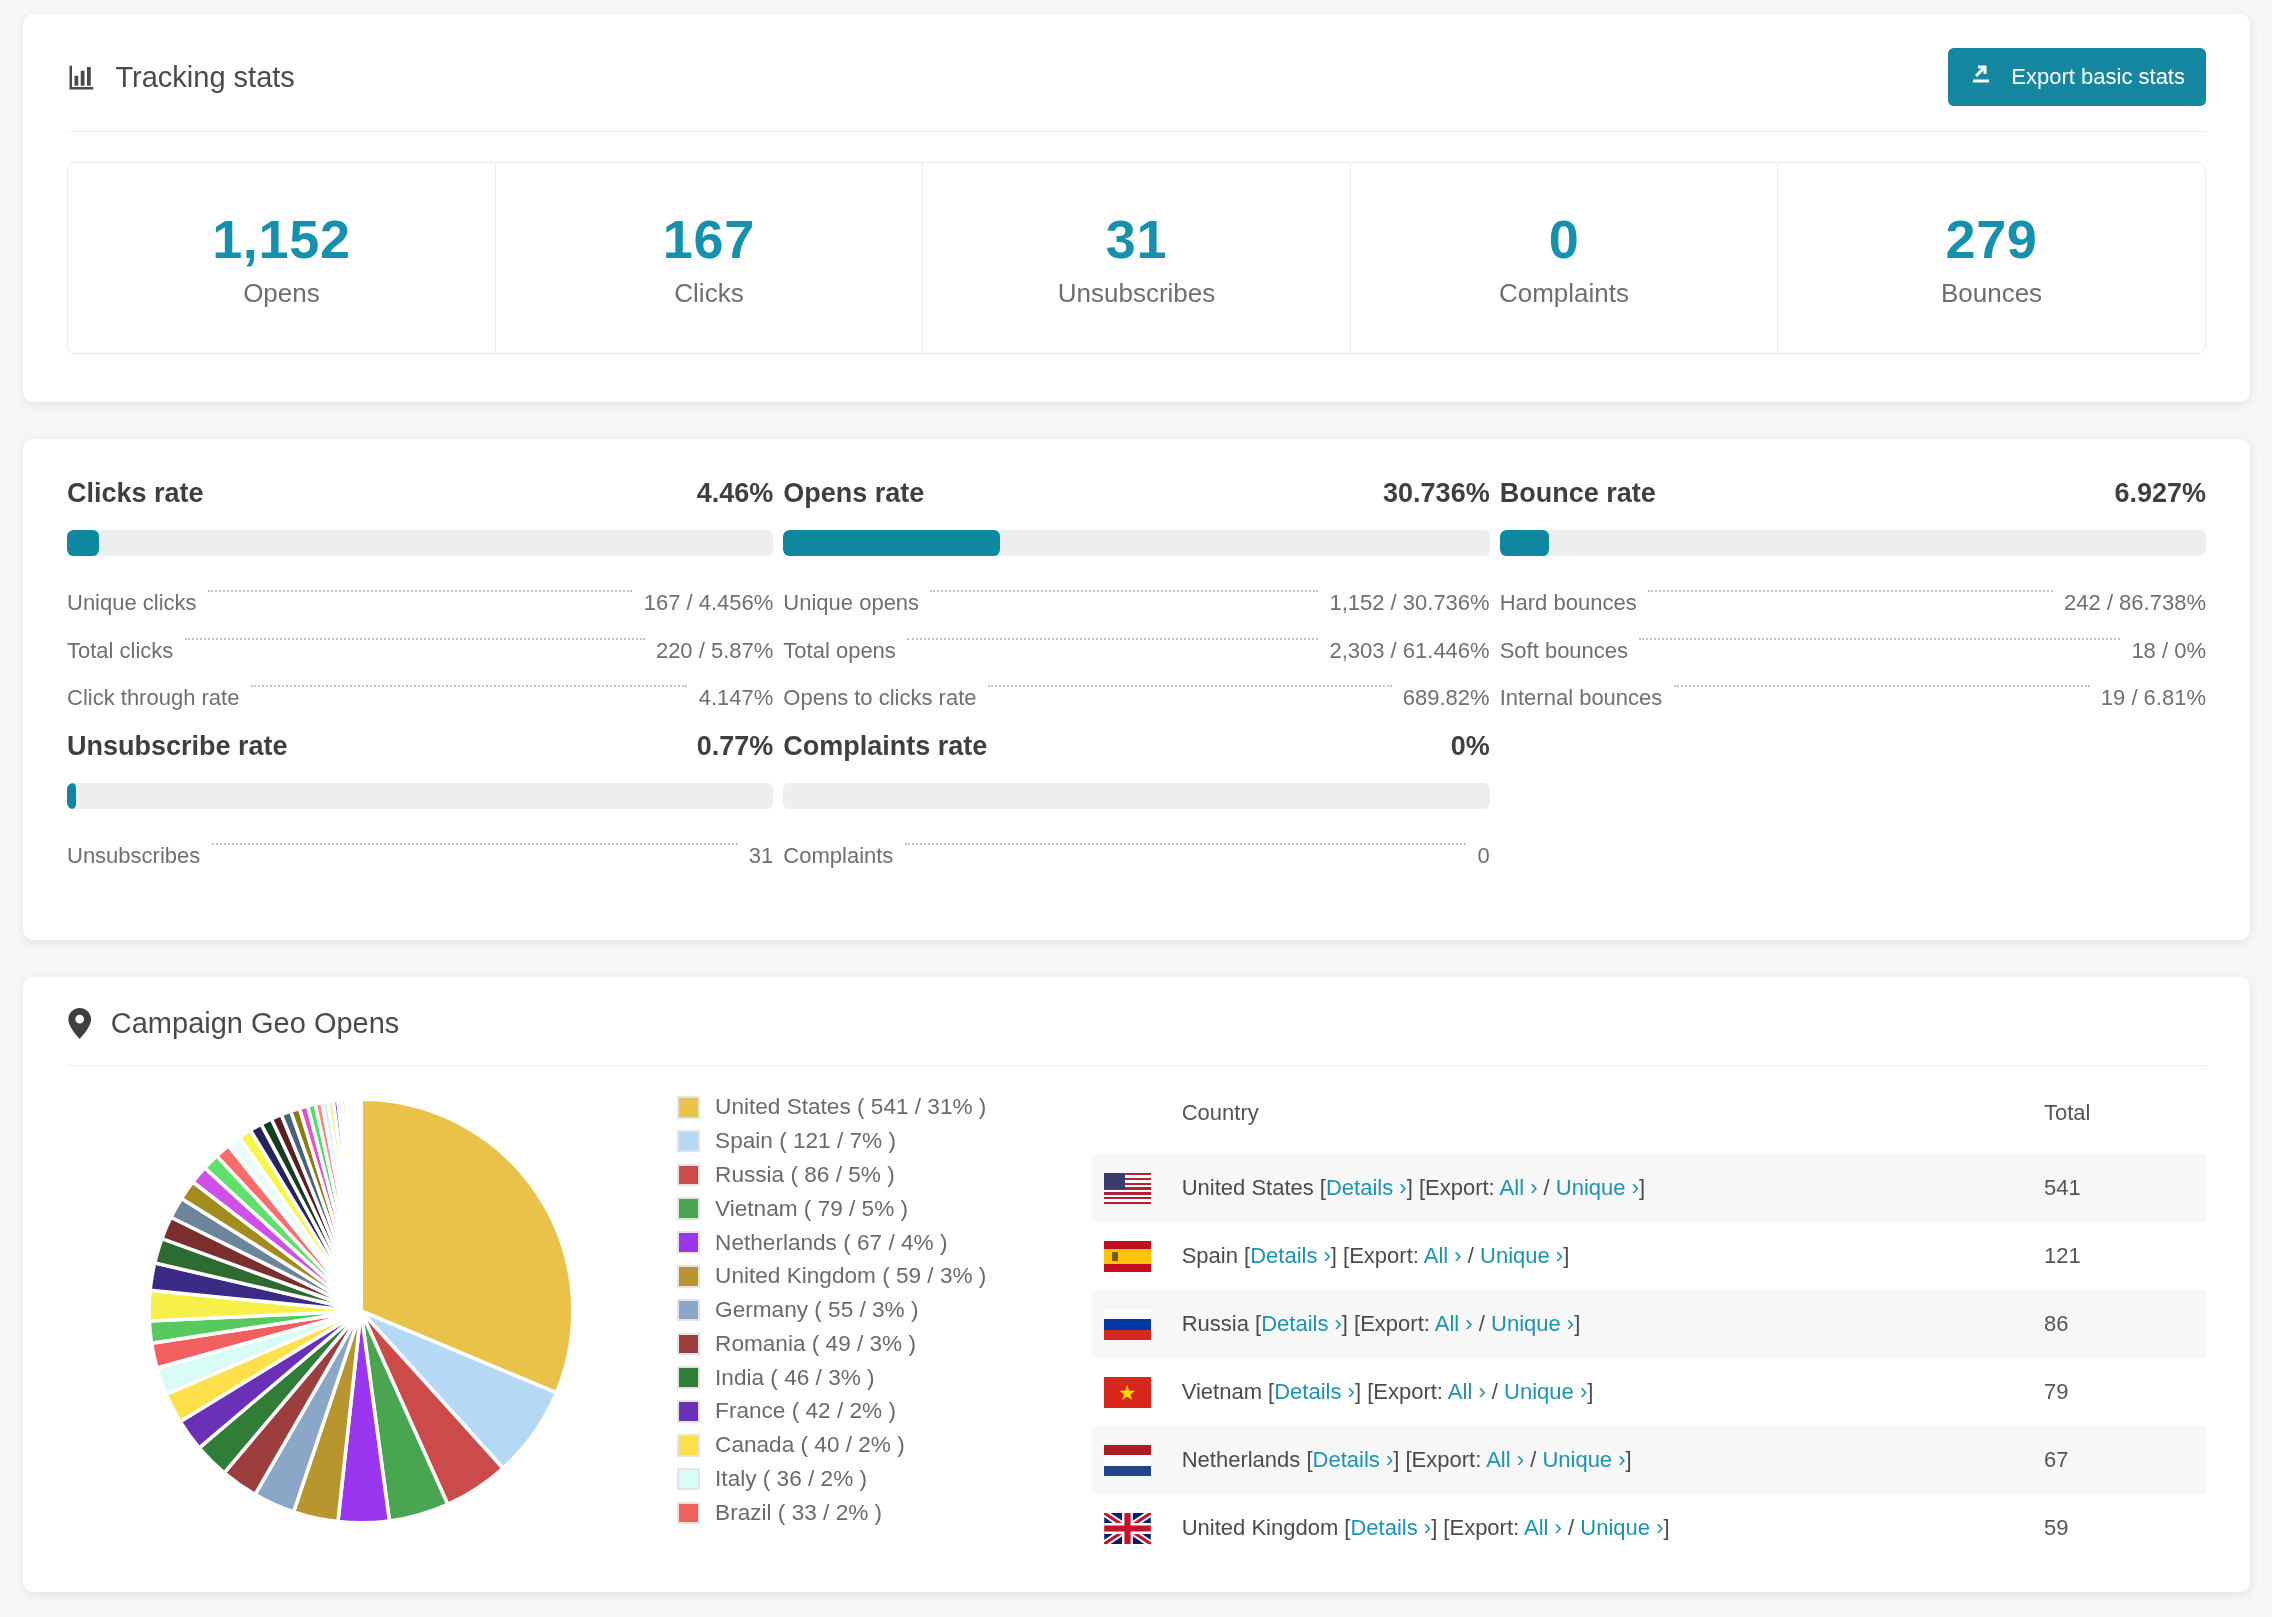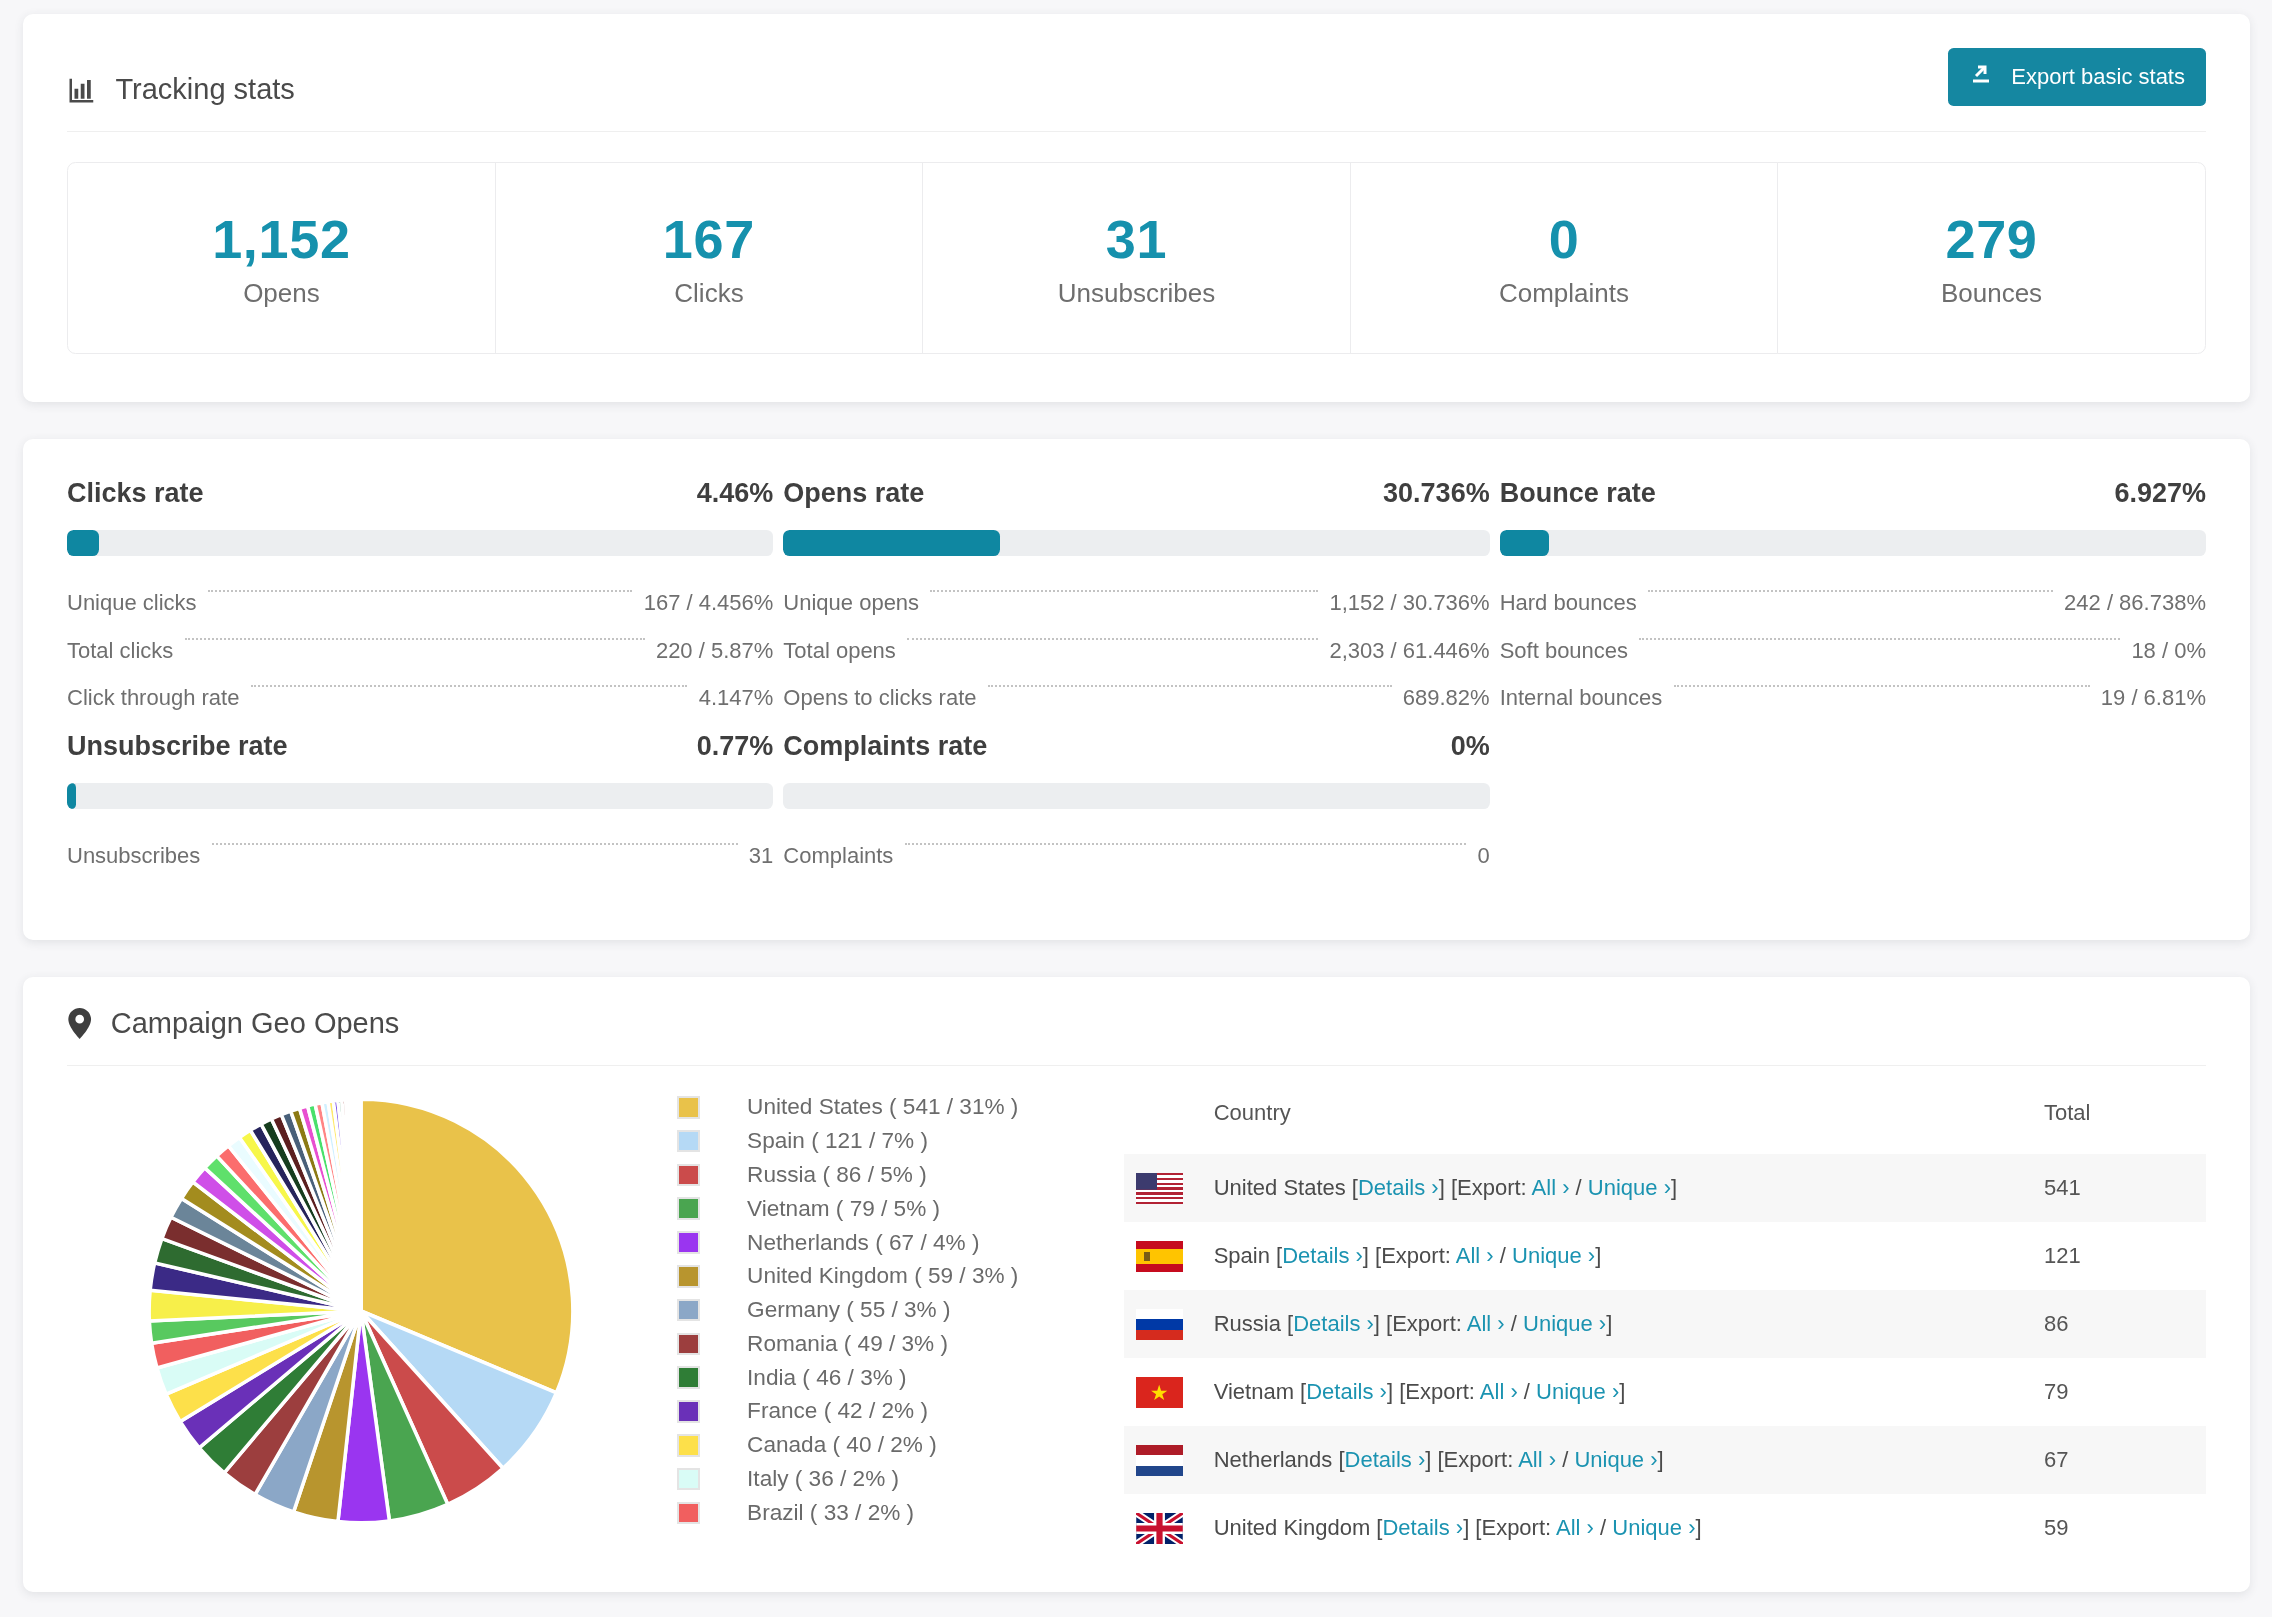--- a/index.html
+++ b/index.html
@@ -4,21 +4,21 @@
 <style>
   * { box-sizing: border-box; margin: 0; padding: 0; }
   html,body { width:2273px; background:#f7f7f9; font-family:"Liberation Sans",sans-serif; color:#555; }
   body { height:1618px; overflow:hidden; }
 
   .card { background:#fff; border-radius:10px; box-shadow:0 2.8px 10px rgba(45,55,70,.10); margin:0 23px; }
   .card1 { margin-top:14px; padding:34px 44px 48px; }
   .card2 { margin-top:37px; padding:39px 44px 60px; }
   .card3 { margin-top:37px; padding:30px 44px 0; height:615px; overflow:hidden; position:relative; }
 
-  .card-header { display:flex; align-items:flex-end; justify-content:space-between;
+  .card-header { display:flex; align-items:center; justify-content:space-between;
                  border-bottom:1.4px solid #efefef; padding-bottom:25.4px; }
   .card-title { display:flex; align-items:center; gap:18.4px; font-size:29px; color:#4a4a4a; }
   .card-title svg { display:block; }
 
   .btn-export { display:flex; align-items:center; gap:18px; background:#1587a1; color:#fff;
                 font-size:22px; padding:14px 21px; border-radius:5.6px; border:none; cursor:pointer; }
 
   
   .stats-row { display:flex; margin-top:30px;justify-content:space-between; }
   .stat-box { flex:1; border:1.4px solid #ececee; margin-left:-1.4px; height:192px;
@@ -38,21 +38,21 @@
   .rate-row  { display:flex; align-items:flex-start; font-size:22px; color:#6f6f6f; padding:10.6px 0; }
   .rate-row .leader { flex:1; border-bottom:2.1px dotted #c3c3c3; margin:0 11.3px 6.4px; }
   .rate-row .val { white-space:nowrap; }
 
   
   .geo-content { display:flex; align-items:flex-start; }
   .pie-wrap { flex:none; width:452px; margin:18.4px 0 0 68px; }
   .legend { flex:none; margin:28px 0 0 90px; }
   .legend-item { display:flex; align-items:center; gap:15.5px; margin-bottom:7.8px; cursor:pointer; }
   .legend-swatch { width:22.6px; height:22.6px; border:2.1px solid #e4e4e4; flex:none; }
-  .legend-label { font-size:22.6px; color:#6a6a6a; white-space:nowrap;margin-left:32px; }
+  .legend-label { font-size:22.6px; color:#6a6a6a; white-space:nowrap; }
 
   .geo-table { flex:1; margin-left:106px; margin-top:10px; font-size:22px; min-width:918px; }
   .geo-thead { display:grid; grid-template-columns:78px 1fr 162px; padding:24px 0 28px 11.3px; color:#555; }
   .geo-row { display:grid; grid-template-columns:78px 1fr 162px; align-items:center;
              height:68px; padding-left:11.3px; color:#4b4b4b; }
   .geo-row.stripe { background:#f7f7f7; }
   .flag { width:47px; height:31px; display:flex; align-items:center; justify-content:center; overflow:hidden; }
   .flag .star { color:#ffdd00; font-size:21px; line-height:1; }
   .country-cell { white-space:nowrap; }
   .lnk { color:#1b93b1; text-decoration:none; cursor:pointer; }

